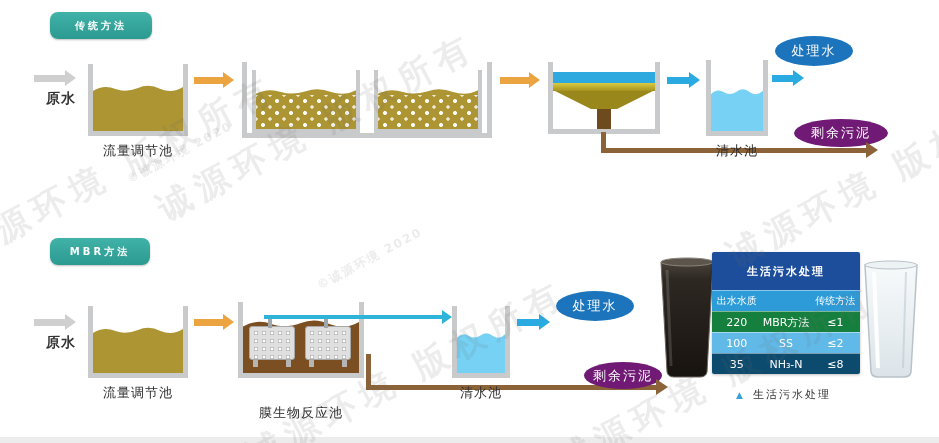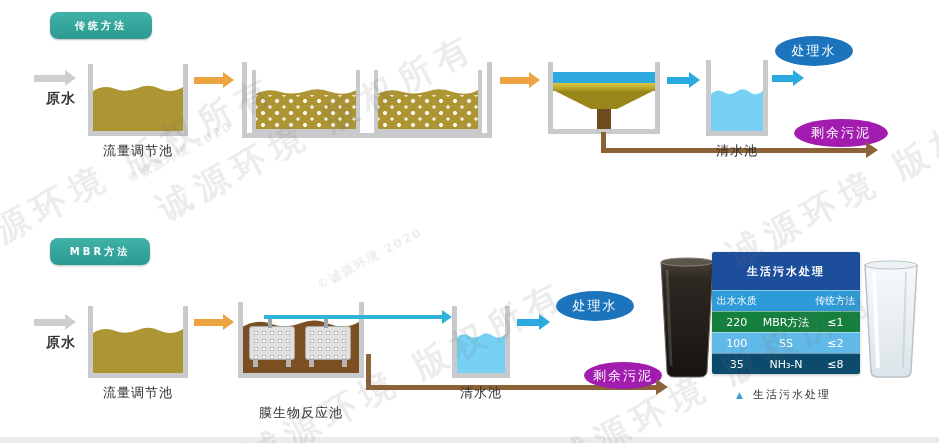--- a/index.html
+++ b/index.html
@@ -27,21 +27,21 @@
 
   .arrow { position:absolute; display:flex; align-items:center; z-index:3;}
   .arrow .shaft { flex:1; height:7px; background:var(--c); }
   .arrow .head { width:0; height:0; border-top:8px solid transparent;
     border-bottom:8px solid transparent; border-left:11px solid var(--c); }
   .a-gray{--c:#CFCFCF} .a-orange{--c:#EBA43F} .a-blue{--c:#29ABE2}
 
   .pill { position:absolute; border-radius:50%; color:#fff; display:flex; align-items:center;
     justify-content:center; font-size:13px; letter-spacing:2px; z-index:4;}
   .pill-blue { background:#1C75BC; }
-  .pill-brown { background:#a21caf; }
+  .pill-brown { background:#701a75; }
 
   .line { position:absolute; background:#8C6239; z-index:2;}
   .line-cyan { position:absolute; background:#2FB4D9; z-index:3;}
   .tri-right { position:absolute; width:0; height:0; border-top:8px solid transparent;
     border-bottom:8px solid transparent; border-left:12px solid #8C6239; z-index:5;}
   .tri-right-cyan { position:absolute; width:0; height:0; border-top:7px solid transparent;
     border-bottom:7px solid transparent; border-left:10px solid #2FB4D9; z-index:4;}
 
   .module { position:absolute; background:#DFDFDF; border:1px solid #A8A8A8; border-radius:3px;
     background-image: radial-gradient(circle, #FDFDFD 1.3px, #8F8F8F 1.9px, rgba(0,0,0,0) 2.4px);

